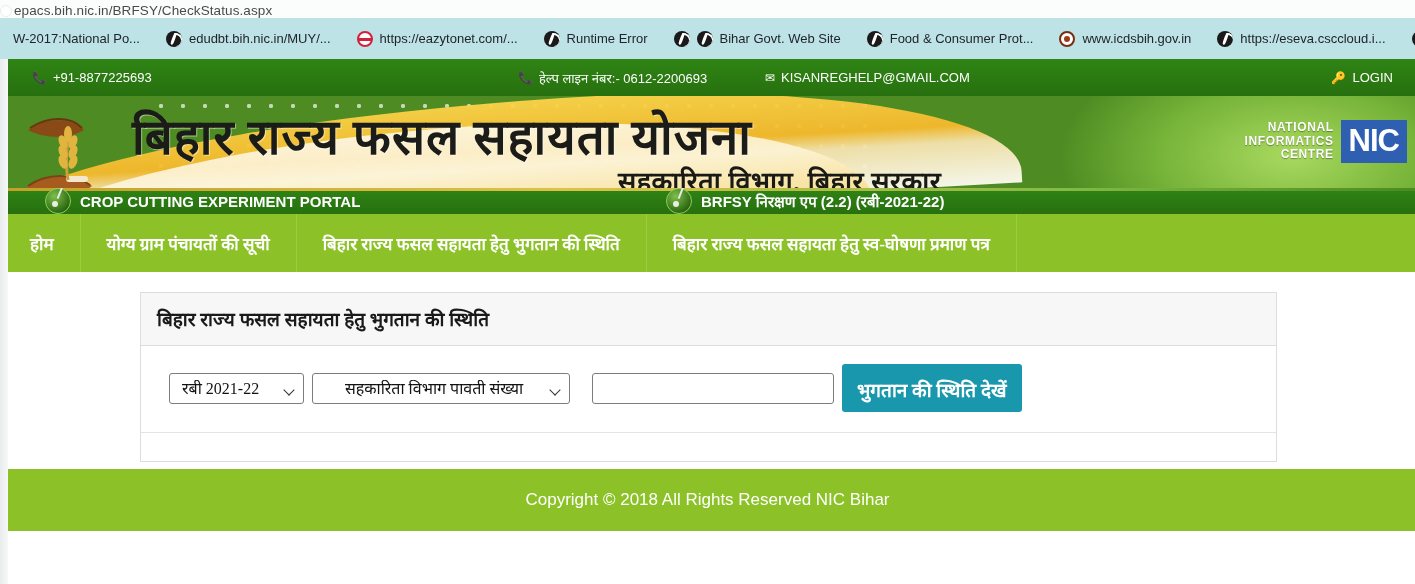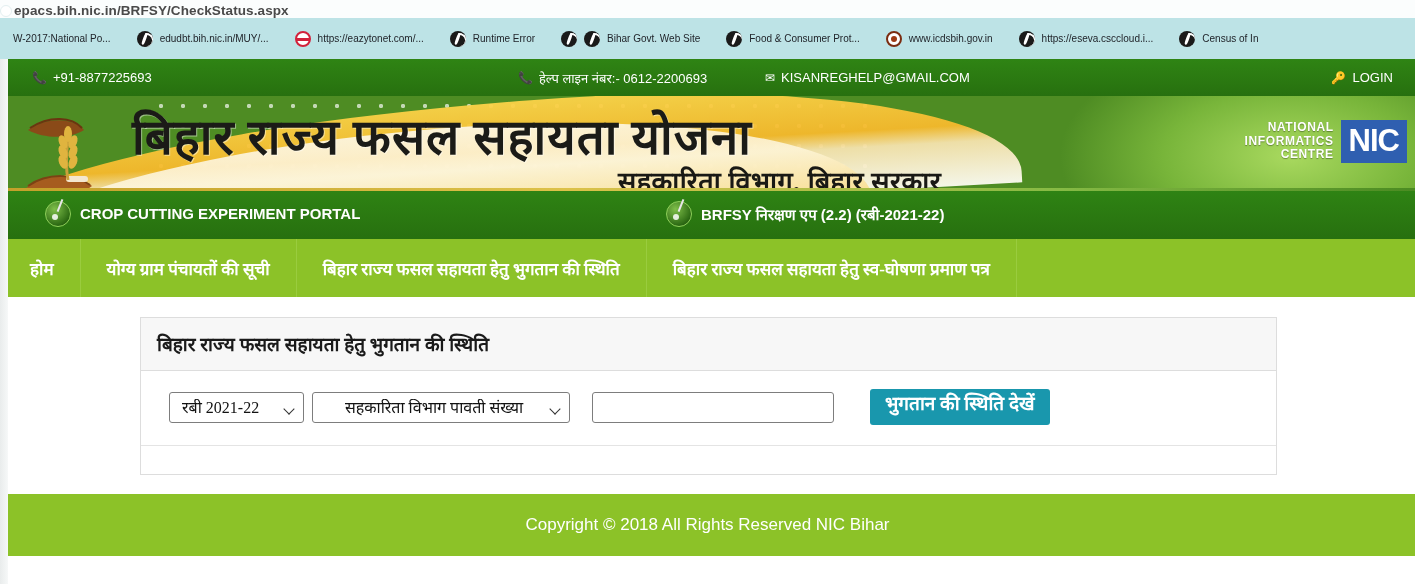--- a/index.html
+++ b/index.html
@@ -45,21 +45,21 @@
   }
   .bm {
     display: flex;
     align-items: center;
     gap: 7px;
     padding: 0 13px;
     flex: 0 0 auto;
     height: 100%;
   }
   .bm-label {
-    font-size: 10px;
+    font-size: 13px;
     color: #21252b;
     white-space: nowrap;
   }
   .bm-ico {
     width: 16px; height: 16px;
     border-radius: 50%;
     flex: 0 0 auto;
     display: block;
   }
   .ico-globe {
@@ -243,21 +243,21 @@
     font-size: 31px;
     font-weight: 700;
     line-height: 1;
     padding: 5px 8px 7px 8px;
     letter-spacing: -1px;
     font-family: "Liberation Sans", sans-serif;
   }
 
   
   .portal-strip {
-    height: 51px;
+    height: 26px;
     background: linear-gradient(to bottom, #2f8414 0%, #27700f 100%);
     display: flex;
     align-items: center;
     position: relative;
     overflow: hidden;
   }
   .portal-strip::before {
     content: "";
     position: absolute;
     left: 0; top: 0; right: 0; height: 3px;
@@ -395,41 +395,40 @@
     margin-left: 14px;
   }
   .btn-submit {
     background: #1997ad;
     border: none;
     border-radius: 3px;
     color: #ffffff;
     font-family: "Liberation Serif", serif;
     font-size: 19px;
     font-weight: 700;
-    padding: 1px 15px 9px 15px;
-    margin-left: 28px;
+    padding: 13px 15px 9px 15px;
     cursor: pointer;
   }
   .panel-foot { height: 28px; background: #ffffff; }
 
   
   .footer {
     height: 62px;
     background: #8cc228;
     display: flex;
     align-items: center;
     justify-content: center;
     color: #ffffff;
     font-size: 17px;
   }
 </style>
 </head>
 <body>
 
-<div class="browser-urlbar" style="position:relative;font-weight:bold;">
+<div class="browser-urlbar" style="position:relative;">
   <span class="urlbar-dot"></span>
   <span class="url-text">epacs.bih.nic.in/BRFSY/CheckStatus.aspx</span>
 </div>
 
 <div class="bookmark-bar">
   <div class="bm">
     <span class="bm-label">W-2017:National Po...</span>
   </div>
   <div class="bm">
     <span class="bm-ico ico-globe"></span>

